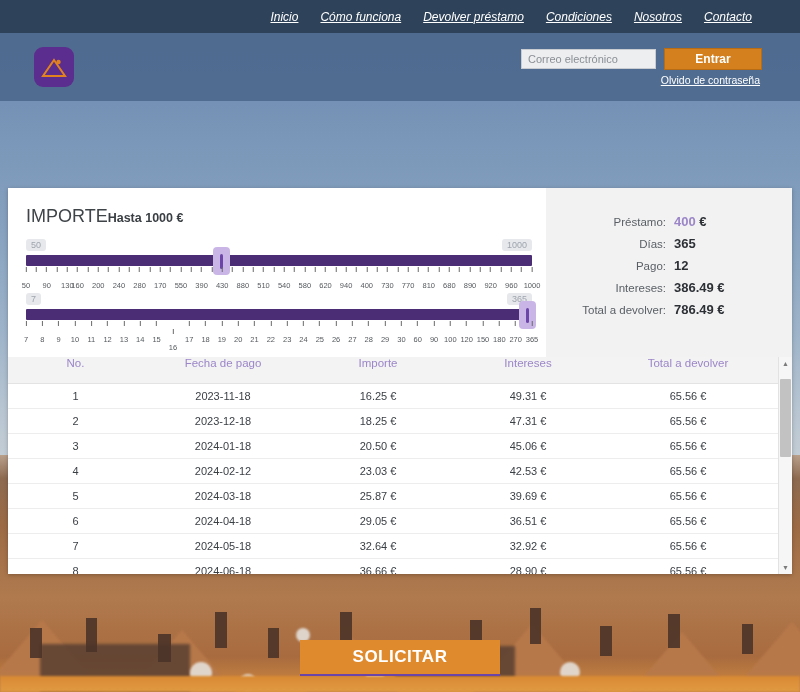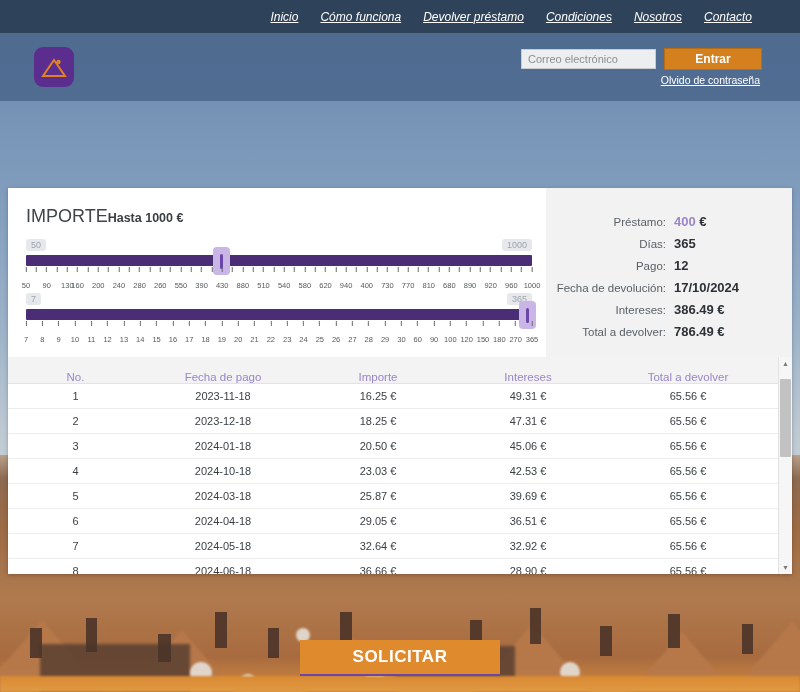--- a/index.html
+++ b/index.html
@@ -290,21 +290,21 @@
     margin-left: 8px;
   }
   .svalue .amount-hl { color: #9b86c8; }
 
   
   .table-wrap { background: #ffffff; position: relative; }
   .thead {
     display: flex;
     background: #f3f3f3;
     height: 27px;
-    align-items: flex-end;
+    align-items: flex-start;
     border-bottom: 1px solid #e3e3e3;
   }
   .thead div {
     font-size: 11.5px;
     color: #9b86c8;
     text-align: center;
   }
   .tbody {
     position: relative;
     max-height: 190px;
@@ -465,21 +465,21 @@
             <div class="tick nolabel" style="left: 6.12245%;"><i></i><span>·</span></div>
             <div class="tick" style="left: 8.16327%;"><i></i><span>130</span></div>
             <div class="tick" style="left: 10.2041%;"><i></i><span>160</span></div>
             <div class="tick nolabel" style="left: 12.2449%;"><i></i><span>·</span></div>
             <div class="tick" style="left: 14.2857%;"><i></i><span>200</span></div>
             <div class="tick nolabel" style="left: 16.3265%;"><i></i><span>·</span></div>
             <div class="tick" style="left: 18.3673%;"><i></i><span>240</span></div>
             <div class="tick nolabel" style="left: 20.4082%;"><i></i><span>·</span></div>
             <div class="tick" style="left: 22.449%;"><i></i><span>280</span></div>
             <div class="tick nolabel" style="left: 24.4898%;"><i></i><span>·</span></div>
-            <div class="tick" style="left: 26.5306%;"><i></i><span>260</span></div>
+            <div class="tick" style="left: 26.5306%;"><i></i><span>170</span></div>
             <div class="tick nolabel" style="left: 28.5714%;"><i></i><span>·</span></div>
             <div class="tick" style="left: 30.6122%;"><i></i><span>550</span></div>
             <div class="tick nolabel" style="left: 32.6531%;"><i></i><span>·</span></div>
             <div class="tick" style="left: 34.6939%;"><i></i><span>390</span></div>
             <div class="tick nolabel" style="left: 36.7347%;"><i></i><span>·</span></div>
             <div class="tick" style="left: 38.7755%;"><i></i><span>430</span></div>
             <div class="tick nolabel" style="left: 40.8163%;"><i></i><span>·</span></div>
             <div class="tick" style="left: 42.8571%;"><i></i><span>880</span></div>
             <div class="tick nolabel" style="left: 44.898%;"><i></i><span>·</span></div>
             <div class="tick" style="left: 46.9388%;"><i></i><span>510</span></div>
@@ -523,21 +523,21 @@
         <div class="ticks" id="term-ticks">
             <div class="tick" style="left: 0%;"><i></i><span>7</span></div>
             <div class="tick" style="left: 3.22581%;"><i></i><span>8</span></div>
             <div class="tick" style="left: 6.45161%;"><i></i><span>9</span></div>
             <div class="tick" style="left: 9.67742%;"><i></i><span>10</span></div>
             <div class="tick" style="left: 12.9032%;"><i></i><span>11</span></div>
             <div class="tick" style="left: 16.129%;"><i></i><span>12</span></div>
             <div class="tick" style="left: 19.3548%;"><i></i><span>13</span></div>
             <div class="tick" style="left: 22.5806%;"><i></i><span>14</span></div>
             <div class="tick" style="left: 25.8065%;"><i></i><span>15</span></div>
-            <div class="tick" style="left: 29.0323%;"><i></i><span>16</span></div>
+            <div class="tick" style="left: 29.0323%; margin-top: 8px;"><i></i><span>16</span></div>
             <div class="tick" style="left: 32.2581%;"><i></i><span>17</span></div>
             <div class="tick" style="left: 35.4839%;"><i></i><span>18</span></div>
             <div class="tick" style="left: 38.7097%;"><i></i><span>19</span></div>
             <div class="tick" style="left: 41.9355%;"><i></i><span>20</span></div>
             <div class="tick" style="left: 45.1613%;"><i></i><span>21</span></div>
             <div class="tick" style="left: 48.3871%;"><i></i><span>22</span></div>
             <div class="tick" style="left: 51.6129%;"><i></i><span>23</span></div>
             <div class="tick" style="left: 54.8387%;"><i></i><span>24</span></div>
             <div class="tick" style="left: 58.0645%;"><i></i><span>25</span></div>
             <div class="tick" style="left: 61.2903%;"><i></i><span>26</span></div>
@@ -566,24 +566,20 @@
           </div>
           <div class="srow">
             <div class="slabel">Días:</div>
             <div class="svalue">365</div>
           </div>
           <div class="srow">
             <div class="slabel">Pago:</div>
             <div class="svalue">12</div>
           </div>
           <div class="srow">
-            <div class="slabel">Fecha de devolución:</div>
-            <div class="svalue">17/10/2024</div>
-          </div>
-          <div class="srow">
             <div class="slabel">Intereses:</div>
             <div class="svalue">386.49 €</div>
           </div>
           <div class="srow">
             <div class="slabel">Total a devolver:</div>
             <div class="svalue">786.49 €</div>
           </div>
         </div>
     </div>
 
@@ -614,21 +610,21 @@
         </div>
         <div class="trow">
           <div class="c1">3</div>
           <div class="c2">2024-01-18</div>
           <div class="c3">20.50 €</div>
           <div class="c4">45.06 €</div>
           <div class="c5">65.56 €</div>
         </div>
         <div class="trow">
           <div class="c1">4</div>
-          <div class="c2">2024-10-18</div>
+          <div class="c2">2024-02-12</div>
           <div class="c3">23.03 €</div>
           <div class="c4">42.53 €</div>
           <div class="c5">65.56 €</div>
         </div>
         <div class="trow">
           <div class="c1">5</div>
           <div class="c2">2024-03-18</div>
           <div class="c3">25.87 €</div>
           <div class="c4">39.69 €</div>
           <div class="c5">65.56 €</div>

